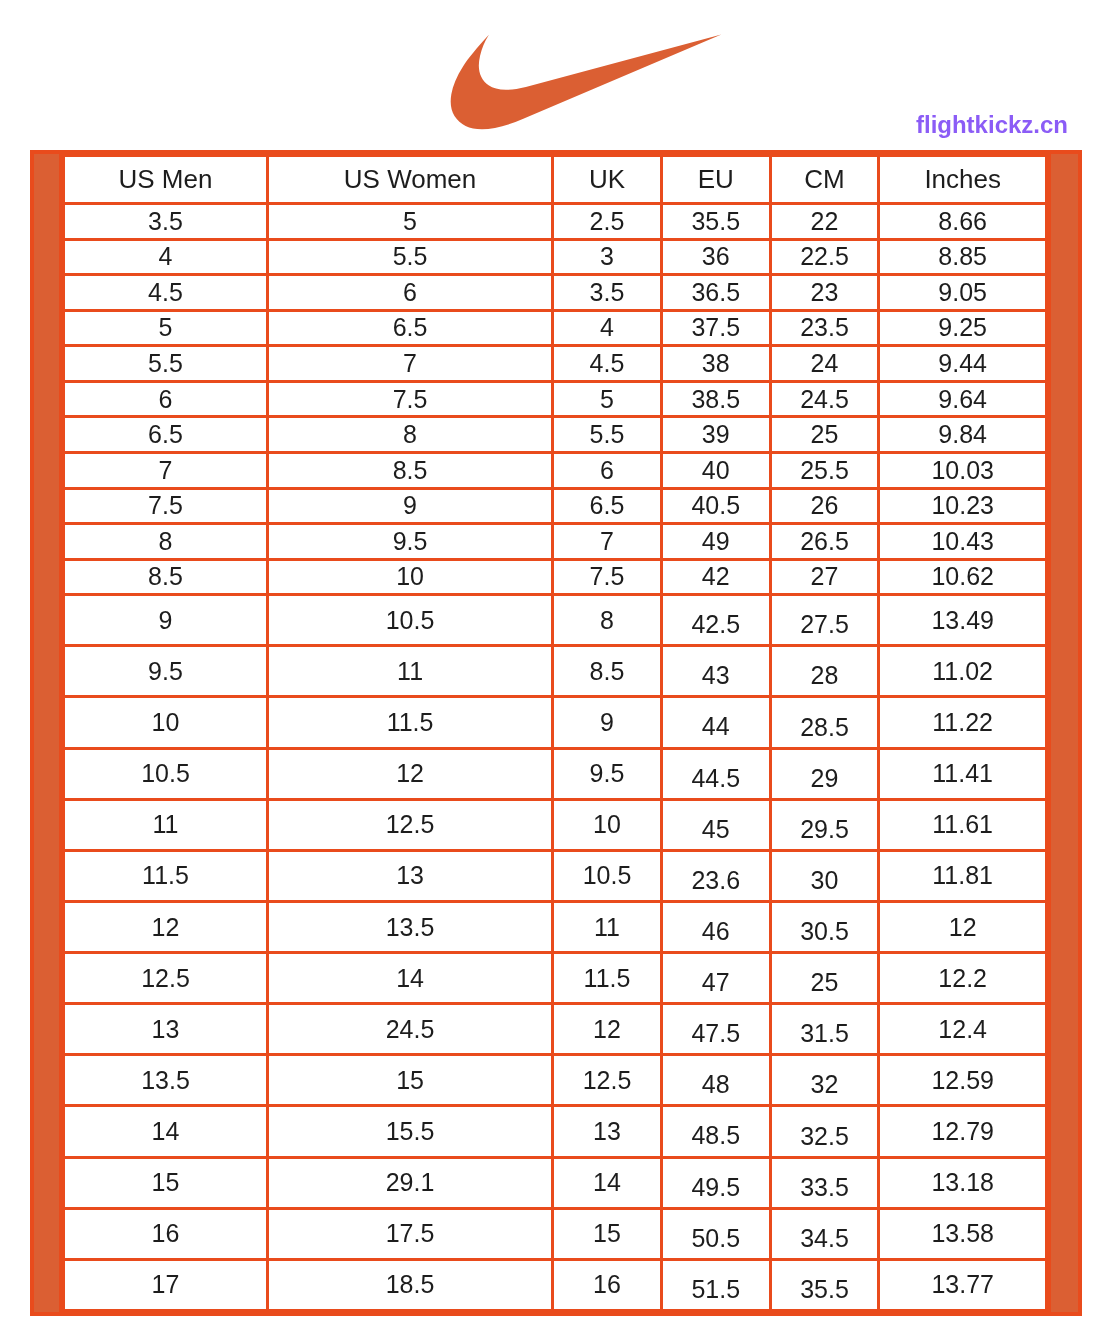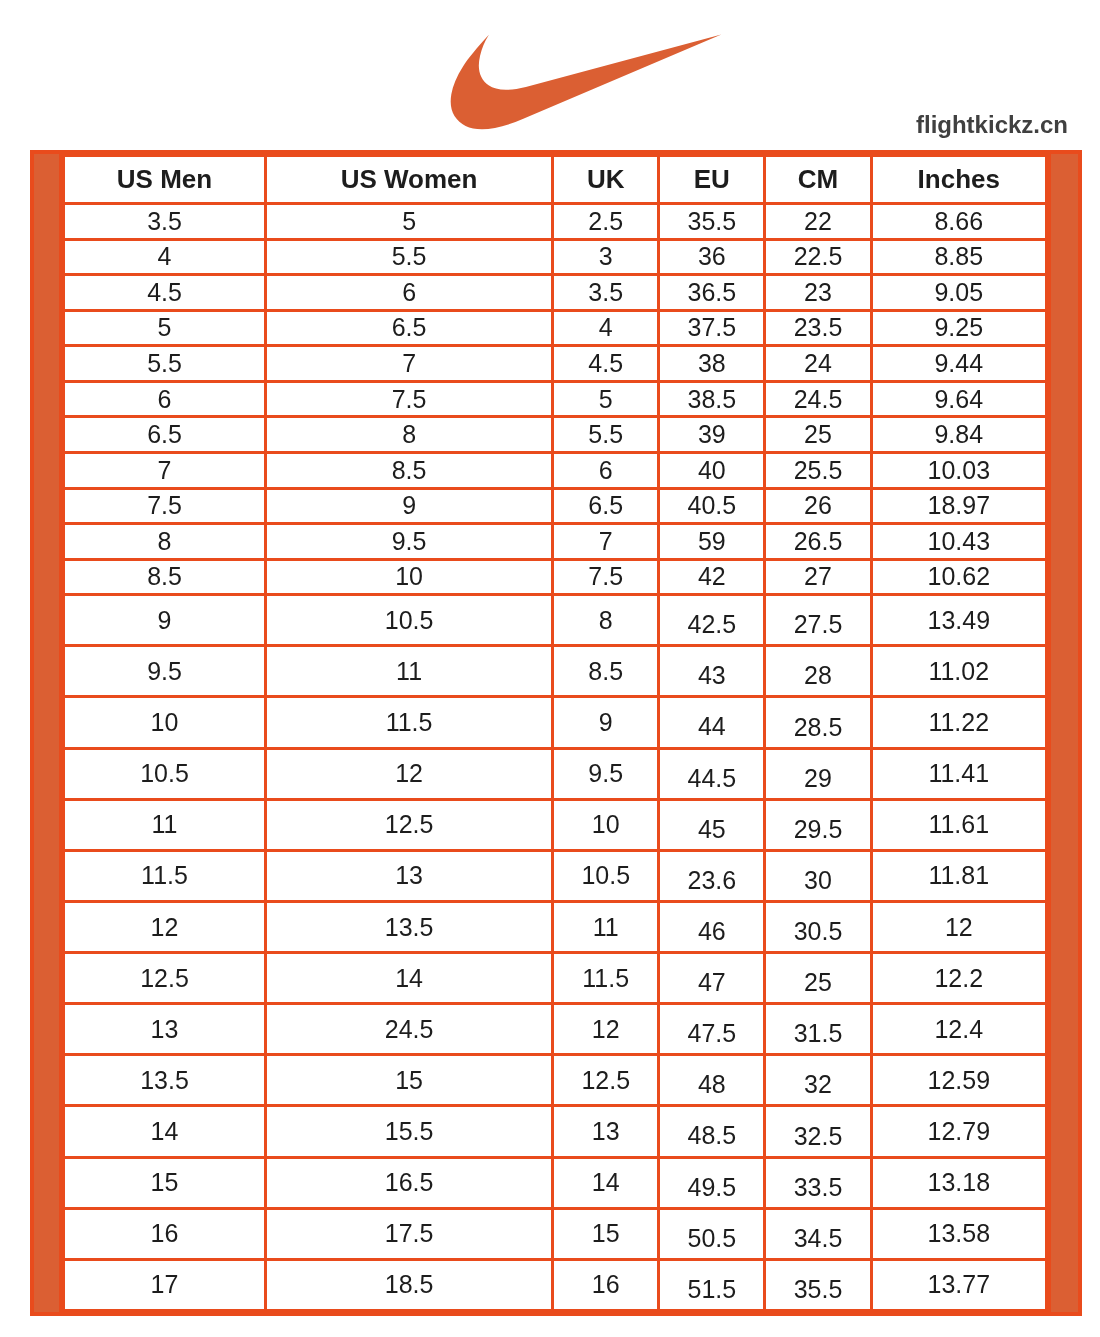--- a/index.html
+++ b/index.html
@@ -21,21 +21,21 @@
     left:448px;top:30px;
     width:276px;height:106px;
   }
   .logo-wrap svg{display:block;width:100%;height:100%;}
   .logo-wrap path{fill:var(--accent-fill);}
   .site-label{
     position:absolute;
     top:111px;right:32px;
     font-size:24px;
     font-weight:700;
-    color:#404040;
+    color:#8b5cf6;
     letter-spacing:0px;
   }
   .chart-frame{
     position:absolute;
     left:30px;top:150px;
     width:1052px;height:1166px;
     border:4px solid var(--border-color);
     display:flex;
     background:#ffffff;
   }
@@ -56,21 +56,21 @@
     border:3px solid var(--border-color);
     text-align:center;
     vertical-align:middle;
     color:var(--text-color);
     padding:0;
     background:#ffffff;
   }
   table.size-table th{
     height:48px;
     font-size:26px;
-    font-weight:700;
+    font-weight:400;
   }
   table.size-table td{
     font-size:25px;
     font-weight:400;
   }
   
   tbody tr:nth-child(n+12) td:nth-child(4){
     vertical-align:top;
     padding-top:14px;
   }
@@ -168,27 +168,27 @@
           <td>40</td>
           <td>25.5</td>
           <td>10.03</td>
         </tr>
         <tr>
           <td>7.5</td>
           <td>9</td>
           <td>6.5</td>
           <td>40.5</td>
           <td>26</td>
-          <td>18.97</td>
+          <td>10.23</td>
         </tr>
         <tr>
           <td>8</td>
           <td>9.5</td>
           <td>7</td>
-          <td>59</td>
+          <td>49</td>
           <td>26.5</td>
           <td>10.43</td>
         </tr>
         <tr>
           <td>8.5</td>
           <td>10</td>
           <td>7.5</td>
           <td>42</td>
           <td>27</td>
           <td>10.62</td>
@@ -276,21 +276,21 @@
         <tr>
           <td>14</td>
           <td>15.5</td>
           <td>13</td>
           <td>48.5</td>
           <td>32.5</td>
           <td>12.79</td>
         </tr>
         <tr>
           <td>15</td>
-          <td>16.5</td>
+          <td>29.1</td>
           <td>14</td>
           <td>49.5</td>
           <td>33.5</td>
           <td>13.18</td>
         </tr>
         <tr>
           <td>16</td>
           <td>17.5</td>
           <td>15</td>
           <td>50.5</td>

